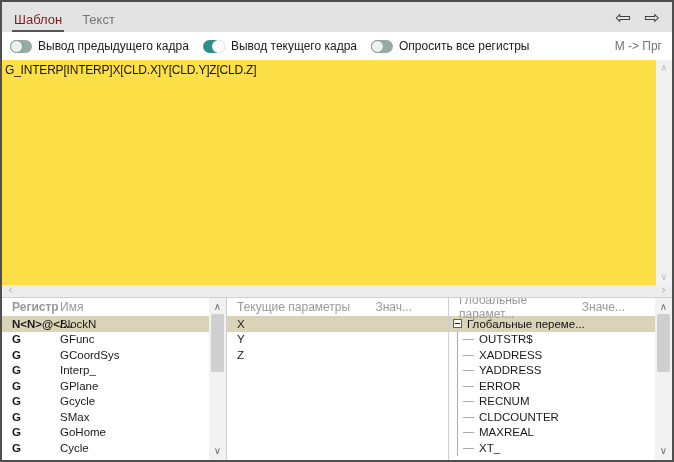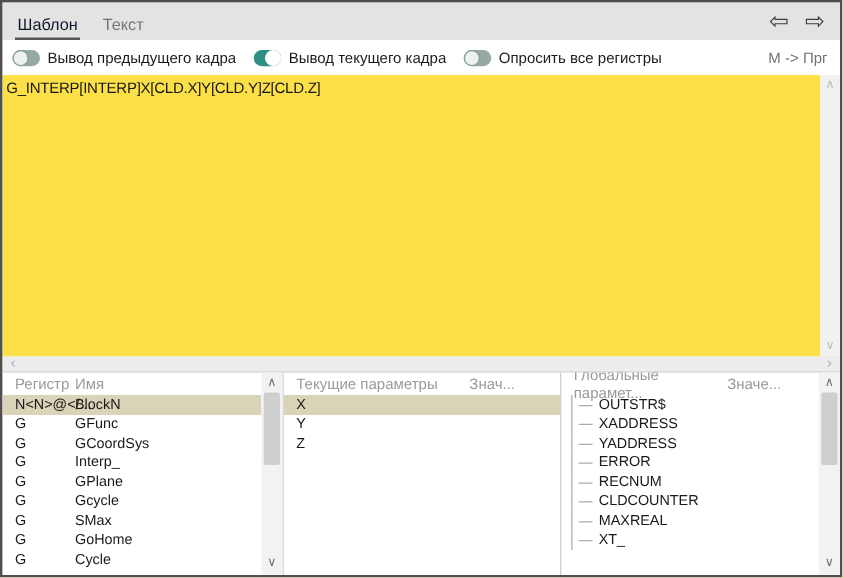--- a/index.html
+++ b/index.html
@@ -6,21 +6,21 @@
   *{box-sizing:border-box;}
   .window{
     width:674px;height:462px;position:relative;background:#fff;
     border:2px solid #4f4f4f;overflow:hidden;
     font-family:"Liberation Sans","DejaVu Sans",sans-serif;
   }
   
   .tabbar{position:absolute;top:0;left:0;right:0;height:30px;background:#e3e3e3;
     display:flex;align-items:flex-end;padding-left:10px;}
   .tab{font-size:13px;padding:7px 2px 3px;margin-right:16px;border-bottom:2px solid transparent;cursor:default;}
-  .tab.active{color:#0f172a;border-bottom-color:#555;}
+  .tab.active{color:#7f1d1d;border-bottom-color:#555;}
   .tab.inactive{color:#767676;text-align:right;}
   .navarrows{margin-left:auto;align-self:center;display:flex;gap:13px;padding-right:12px;
     font-family:"DejaVu Sans",sans-serif;font-size:19px;color:#3f3f3f;line-height:1;}
   
   .togglerow{position:absolute;top:30px;left:0;right:0;height:28px;background:#fff;
     display:flex;align-items:center;padding-left:8px;font-size:12px;color:#1c1c1c;}
   .toggleitem{display:flex;align-items:center;gap:6px;margin-right:14px;}
   .switch{width:22px;height:13px;border-radius:7px;position:relative;flex:none;}
   .switch.off{background:#96a9a3;}
   .switch.on{background:#2e8f84;}
@@ -45,21 +45,21 @@
     border-top:1px solid #cfcfcf;background:#fff;}
   .panel{position:relative;overflow:hidden;}
   .panel.pleft{width:225px;border-right:1px solid #cfcfcf;}
   .panel.pmid{width:222px;border-right:1px solid #cfcfcf;}
   .panel.pright{flex:1;}
   .phead{height:18px;display:flex;align-items:center;color:#9a9a9a;font-size:12px;padding-left:10px;}
   .phead .val{margin-left:auto;}
   .pleft-body{margin-right:17px;}
   .prow{height:15.5px;display:flex;align-items:center;padding-left:10px;color:#1a1a1a;font-size:11.5px;}
   .prow.selected{background:#d9d3b8;}
-  .regcol{width:48px;flex:none;}
+  .regcol{width:48px;flex:none;font-weight:bold;}
   
   .pscroll{position:absolute;right:0;top:0;bottom:0;width:17px;background:#f2f2f2;}
   .pscroll .sarr{position:absolute;left:0;right:0;text-align:center;color:#707070;font-size:10px;
     font-family:"DejaVu Sans",sans-serif;line-height:10px;}
   .pscroll .up{top:4px;} .pscroll .down{bottom:4px;}
   .pscroll .thumb{position:absolute;left:2px;right:2px;top:16px;height:58px;background:#cfcfcf;border-radius:2px;}
   
   .tree-root{height:15.5px;display:flex;align-items:center;padding-left:4px;margin-right:17px;
     background:#d9d3b8;font-size:11.5px;color:#111;}
   .minusbox{width:9px;height:9px;border:1px solid #4d6f69;background:#fcfcf4;position:relative;
@@ -184,20 +184,24 @@
       <div class="prow">
         <span>Z</span>
       </div>
     </div>
 
     <div class="panel pright">
       <div class="phead" style="margin-right:17px;">
         <span>Глобальные парамет...</span>
         <span class="val" style="padding-right:30px;">Значе...</span>
       </div>
+      <div class="tree-root">
+        <span class="minusbox"></span>
+        <span>Глобальные переме...</span>
+      </div>
       <div class="tree-child">
         <span>OUTSTR$</span>
       </div>
       <div class="tree-child">
         <span>XADDRESS</span>
       </div>
       <div class="tree-child">
         <span>YADDRESS</span>
       </div>
       <div class="tree-child">

